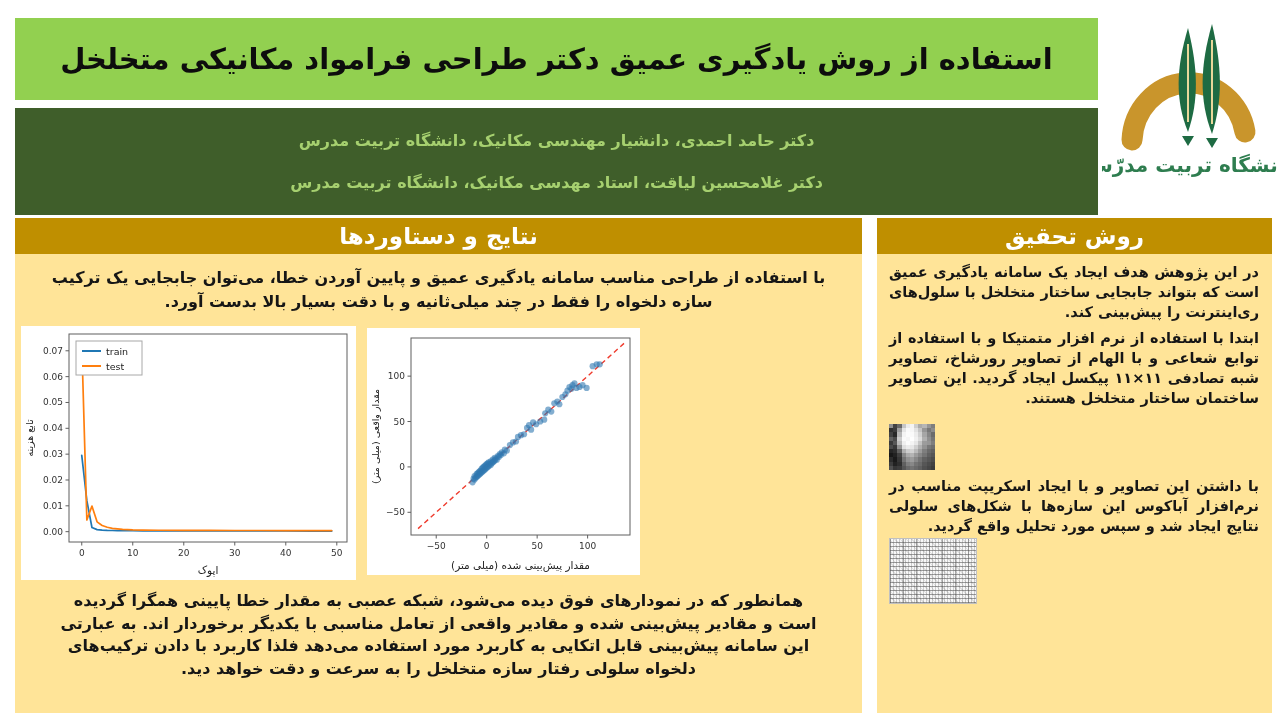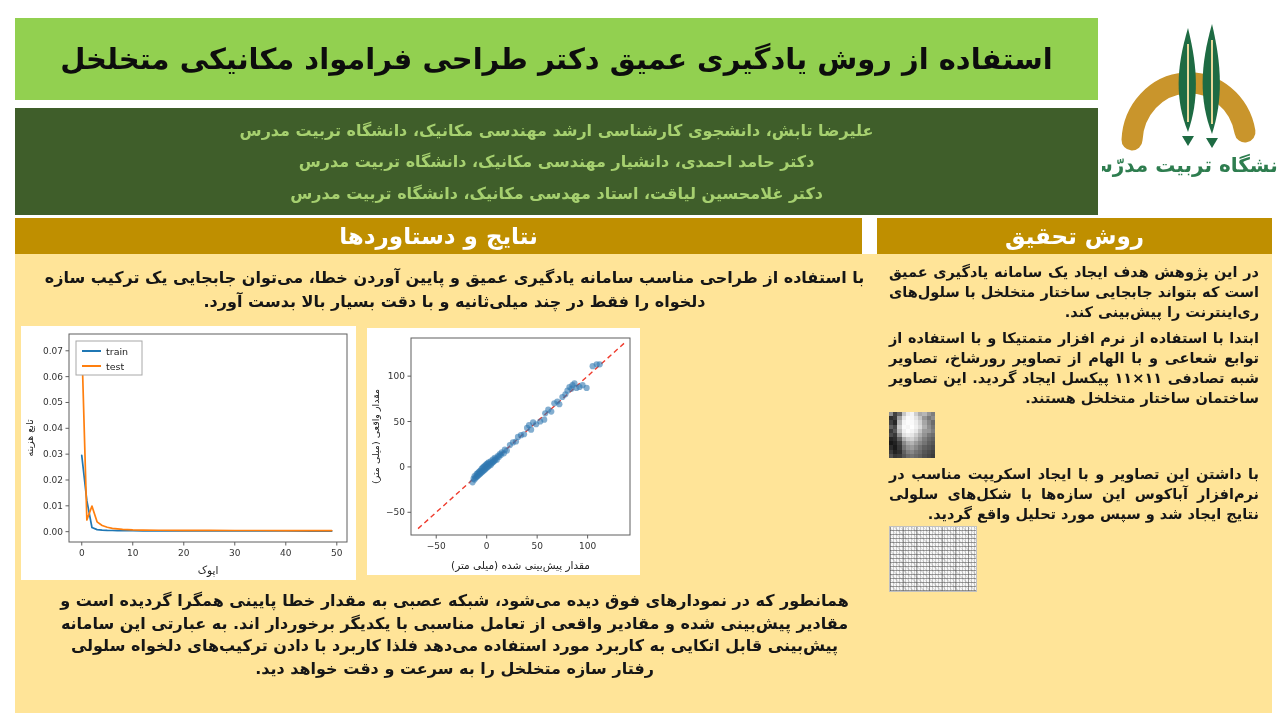--- a/index.html
+++ b/index.html
@@ -16,21 +16,21 @@
   .author-band .a{color:#a6d06f;font-weight:bold;font-size:16px;}
   
   .logo-box{left:1102px;top:14px;width:176px;height:196px;}
   
   .sec-head{top:218px;height:36px;background:#bf8f00;color:#ffffff;
       display:flex;align-items:center;justify-content:center;font-weight:bold;font-size:23px;direction:rtl;}
   .sec-head.res{left:15px;width:847px;}
   .sec-head.met{left:877px;width:395px;text-align:right;}
   
   .panel{top:254px;background:#ffe498;direction:rtl;color:#161616;}
-  .panel.res{left:15px;width:847px;height:459px;padding-left:32px;}
+  .panel.res{left:15px;width:847px;height:459px;}
   .panel.met{left:877px;width:395px;height:459px;box-sizing:border-box;
       padding:8px 13px 0 12px;font-size:14.5px;font-weight:bold;line-height:1.38;text-align:justify;}
   .res-intro{position:absolute;top:12px;left:0;width:100%;box-sizing:border-box;padding:0 28px;
       text-align:center;font-size:16px;font-weight:bold;line-height:1.5;}
   .res-concl{position:absolute;top:336px;left:0;width:100%;box-sizing:border-box;padding:0 42px;
       text-align:center;font-size:16px;font-weight:bold;line-height:1.42;}
   .chart-card{position:absolute;background:#ffffff;direction:ltr;}
   .card-line{left:6px;top:72px;width:335px;height:254px;}
   .card-scatter{left:352px;top:74px;width:273px;height:247px;}
   .met-p{margin:0 0 6px 0;}
@@ -47,21 +47,20 @@
   svg text{font-family:"DejaVu Sans",sans-serif;}
 </style>
 </head>
 <body>
 
 <div class="abs title-band">
   <div class="t">استفاده از روش یادگیری عمیق دکتر طراحی فرامواد مکانیکی متخلخل</div>
 </div>
 
 <div class="abs author-band">
-  <div class="a">علیرضا تابش، دانشجوی کارشناسی ارشد مهندسی مکانیک، دانشگاه تربیت مدرس</div>
   <div class="a">دکتر حامد احمدی، دانشیار مهندسی مکانیک، دانشگاه تربیت مدرس</div>
   <div class="a">دکتر غلامحسین لیاقت، استاد مهدسی مکانیک، دانشگاه تربیت مدرس</div>
 </div>
 
 <div class="abs logo-box">
   <svg width="176" height="196" viewBox="0 0 176 196">
     <path d="M 30 126 A 57 60 0 0 1 143 118" fill="none" stroke="#c9952c" stroke-width="21" stroke-linecap="round"></path>
     <path d="M 86 14 C 74 54, 73 86, 86 118 C 97 86, 96 54, 86 14 Z" fill="#1e6b43"></path>
     <path d="M 110 10 C 98 52, 97 86, 110 120 C 121 86, 120 52, 110 10 Z" fill="#1e6b43"></path>
     <path d="M 86 30 L 86 108" stroke="#e8d79a" stroke-width="2"></path>
@@ -228,21 +227,21 @@
         <circle cx="225.6589861751152" cy="38.14285714285714" r="3.1" fill="#3178b0" fill-opacity="0.6"></circle>
         <circle cx="229.69585253456222" cy="36.32718894009216" r="3.1" fill="#3178b0" fill-opacity="0.6"></circle>
         <circle cx="232.72350230414747" cy="36.32718894009216" r="3.1" fill="#3178b0" fill-opacity="0.6"></circle>
       </svg>
   </div>
   <div class="res-concl">همانطور که در نمودارهای فوق دیده می‌شود، شبکه عصبی به مقدار خطا پایینی همگرا گردیده است و مقادیر پیش‌بینی شده و مقادیر واقعی از تعامل مناسبی با یکدیگر برخوردار اند. به عبارتی این سامانه پیش‌بینی قابل اتکایی به کاربرد مورد استفاده می‌دهد فلذا کاربرد با دادن ترکیب‌های دلخواه سلولی رفتار سازه متخلخل را به سرعت و دقت خواهد دید.</div>
 </div>
 
 <div class="abs panel met">
   <p class="met-p">در این پژوهش هدف ایجاد یک سامانه یادگیری عمیق است که بتواند جابجایی ساختار متخلخل با سلول‌های ری‌اینترنت را پیش‌بینی کند.</p>
-  <p class="met-p" style="margin-bottom:4px">ابتدا با استفاده از نرم افزار متمتیکا و با استفاده از توابع شعاعی و با الهام از تصاویر رورشاخ، تصاویر شبه تصادفی ۱۱×۱۱ پیکسل ایجاد گردید. این تصاویر ساختمان ساختار متخلخل هستند.</p>
+  <p class="met-p" style="margin-bottom:16px">ابتدا با استفاده از نرم افزار متمتیکا و با استفاده از توابع شعاعی و با الهام از تصاویر رورشاخ، تصاویر شبه تصادفی ۱۱×۱۱ پیکسل ایجاد گردید. این تصاویر ساختمان ساختار متخلخل هستند.</p>
   <div class="img-row">
     <div class="noise-grid" id="noise-grid">
         <div style="background: rgb(142, 142, 142);"></div>
         <div style="background: rgb(66, 66, 66);"></div>
         <div style="background: rgb(104, 104, 104);"></div>
         <div style="background: rgb(198, 198, 198);"></div>
         <div style="background: rgb(236, 236, 236);"></div>
         <div style="background: rgb(244, 244, 244);"></div>
         <div style="background: rgb(206, 206, 206);"></div>
         <div style="background: rgb(170, 170, 170);"></div>

